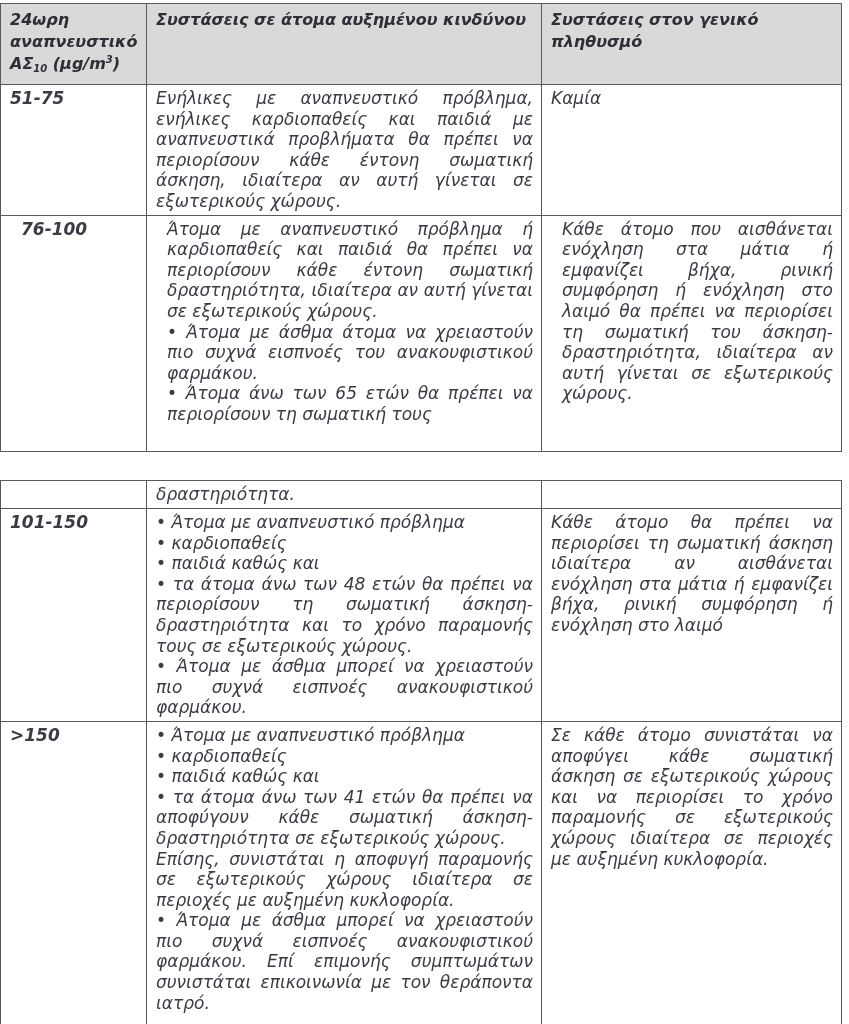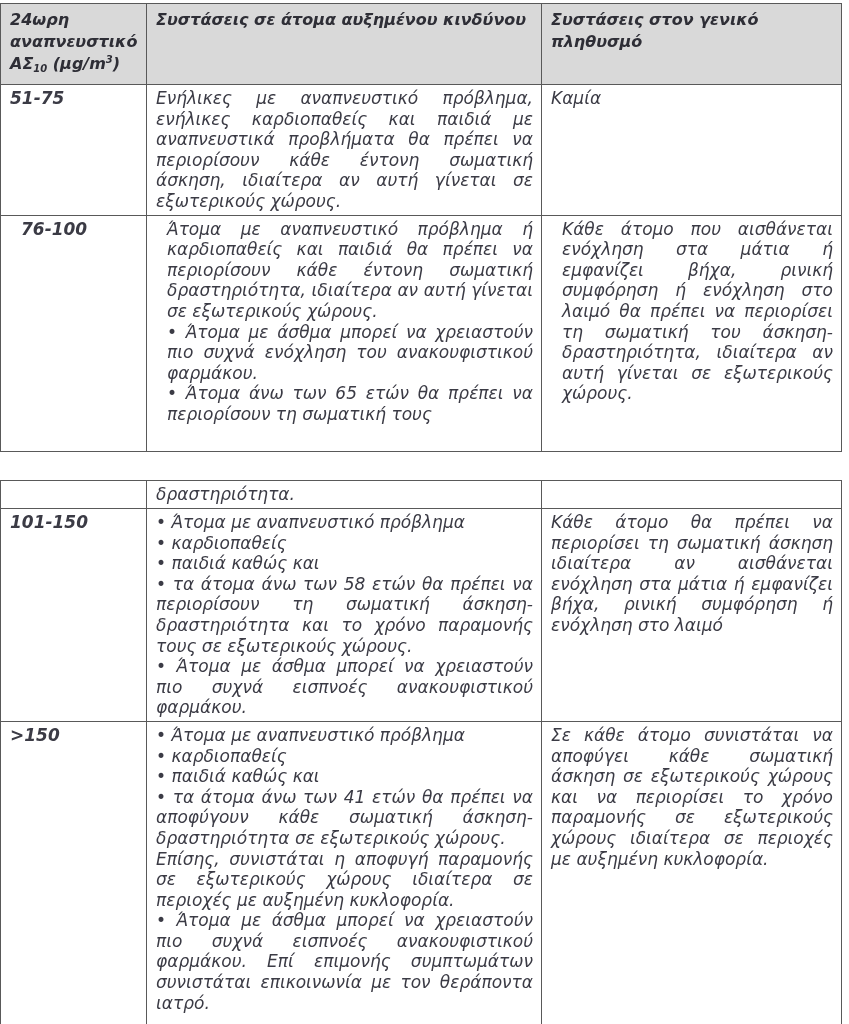--- a/index.html
+++ b/index.html
@@ -78,21 +78,21 @@
             <p class="para">Ενήλικες με αναπνευστικό πρόβλημα, ενήλικες καρδιοπαθείς και παιδιά με αναπνευστικά προβλήματα θα πρέπει να περιορίσουν κάθε έντονη σωματική άσκηση, ιδιαίτερα αν αυτή γίνεται σε εξωτερικούς χώρους.</p>
           </td>
           <td>
             <p class="para">Καμία</p>
           </td>
         </tr>
         <tr class="r1">
           <td class="range">76-100</td>
           <td>
             <p class="para">Άτομα με αναπνευστικό πρόβλημα ή καρδιοπαθείς και παιδιά θα πρέπει να περιορίσουν κάθε έντονη σωματική δραστηριότητα, ιδιαίτερα αν αυτή γίνεται σε εξωτερικούς χώρους.</p>
-            <p class="para bulleted">Άτομα με άσθμα μπορεί να χρειαστούν πιο συχνά ενόχληση του ανακουφιστικού φαρμάκου.</p>
+            <p class="para bulleted">Άτομα με άσθμα άτομα να χρειαστούν πιο συχνά εισπνοές του ανακουφιστικού φαρμάκου.</p>
             <p class="para bulleted">Άτομα άνω των 65 ετών θα πρέπει να περιορίσουν τη σωματική τους</p>
           </td>
           <td>
             <p class="para">Κάθε άτομο που αισθάνεται ενόχληση στα μάτια ή εμφανίζει βήχα, ρινική συμφόρηση ή ενόχληση στο λαιμό θα πρέπει να περιορίσει τη σωματική του άσκηση- δραστηριότητα, ιδιαίτερα αν αυτή γίνεται σε εξωτερικούς χώρους.</p>
           </td>
         </tr>
       </tbody>
   </table>
 
   <table class="t" id="table2">
@@ -108,21 +108,21 @@
             <p class="para">δραστηριότητα.</p>
           </td>
           <td></td>
         </tr>
         <tr class="r1">
           <td class="range">101-150</td>
           <td>
             <p class="para bulleted">Άτομα με αναπνευστικό πρόβλημα</p>
             <p class="para bulleted">καρδιοπαθείς</p>
             <p class="para bulleted">παιδιά καθώς και</p>
-            <p class="para bulleted">τα άτομα άνω των 58 ετών θα πρέπει να περιορίσουν τη σωματική άσκηση-δραστηριότητα και το χρόνο παραμονής τους σε εξωτερικούς χώρους.</p>
+            <p class="para bulleted">τα άτομα άνω των 48 ετών θα πρέπει να περιορίσουν τη σωματική άσκηση-δραστηριότητα και το χρόνο παραμονής τους σε εξωτερικούς χώρους.</p>
             <p class="para bulleted">Άτομα με άσθμα μπορεί να χρειαστούν πιο συχνά εισπνοές ανακουφιστικού φαρμάκου.</p>
           </td>
           <td>
             <p class="para">Κάθε άτομο θα πρέπει να περιορίσει τη σωματική άσκηση ιδιαίτερα αν αισθάνεται ενόχληση στα μάτια ή εμφανίζει βήχα, ρινική συμφόρηση ή ενόχληση στο λαιμό</p>
           </td>
         </tr>
         <tr class="r2">
           <td class="range">&gt;150</td>
           <td>
             <p class="para bulleted">Άτομα με αναπνευστικό πρόβλημα</p>

